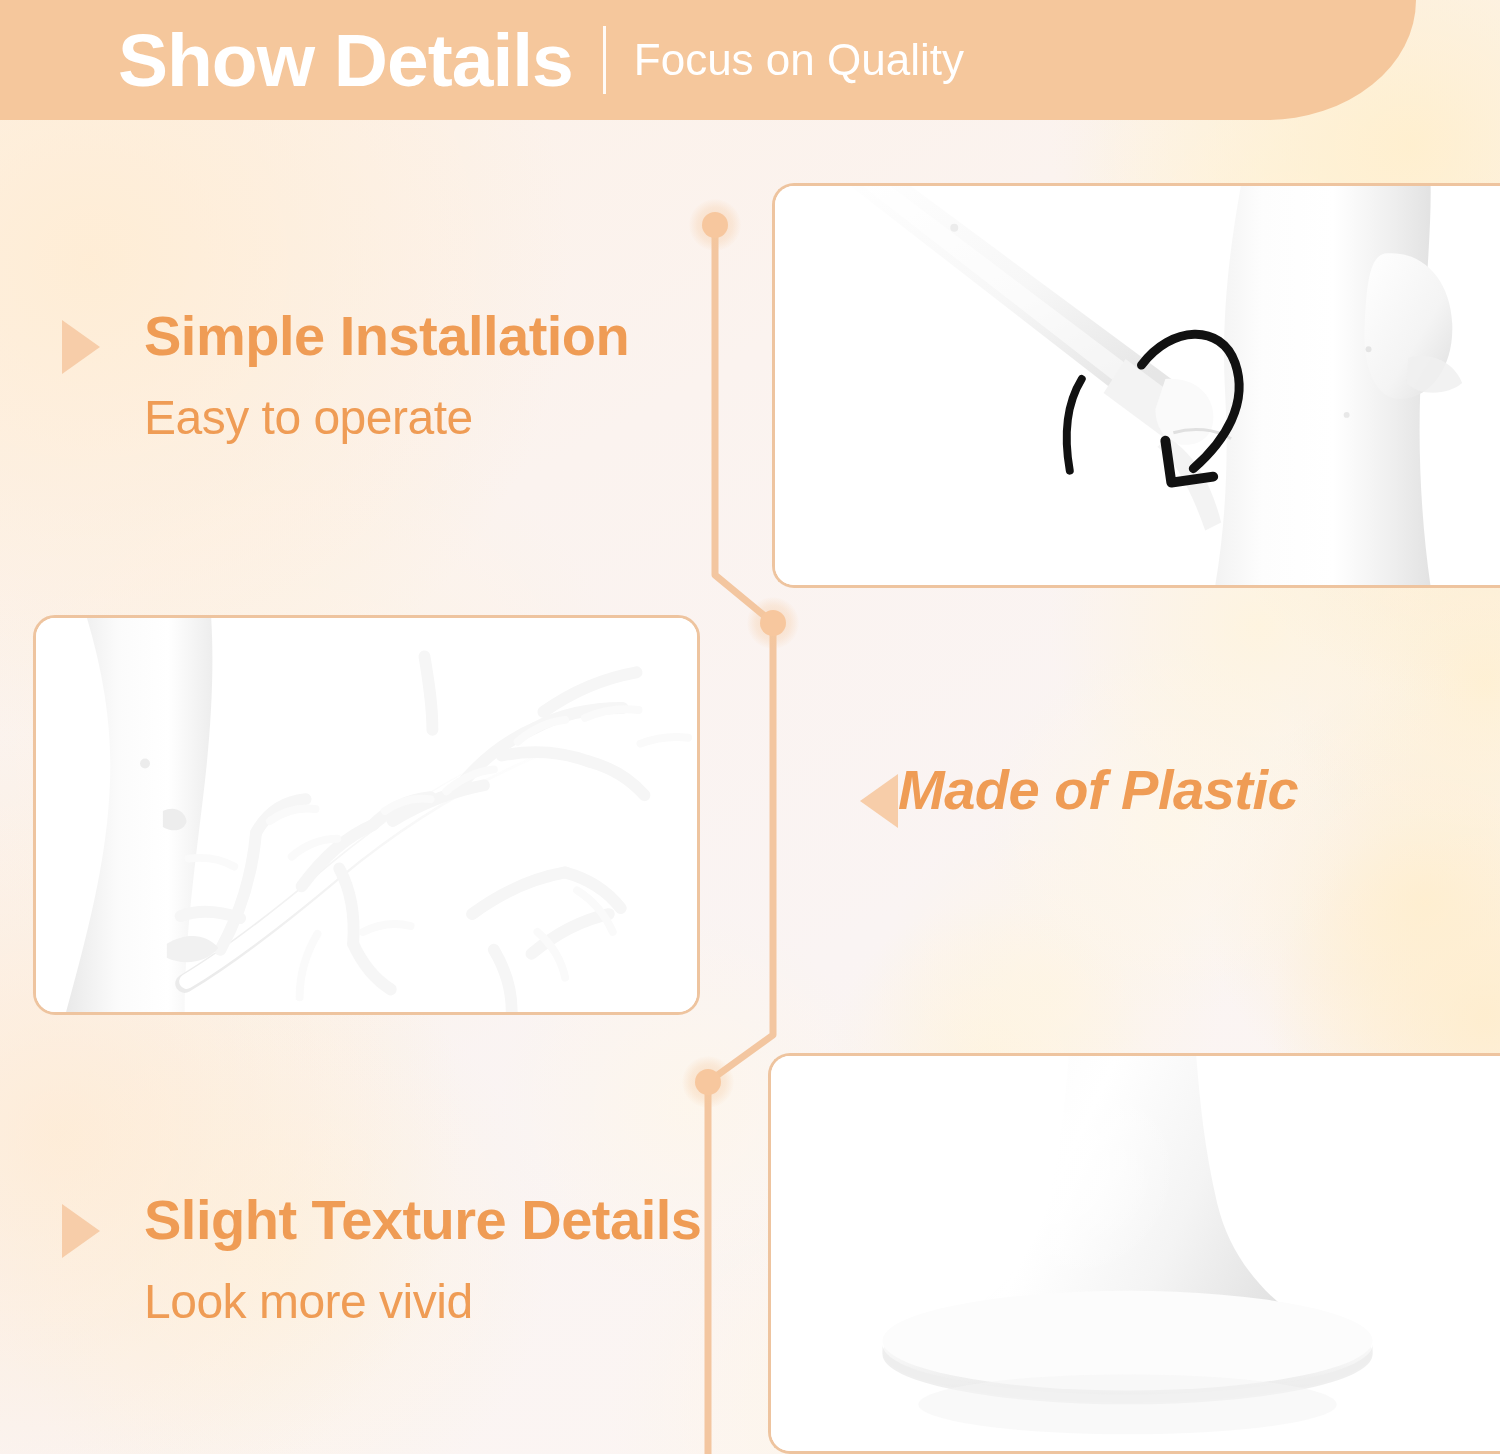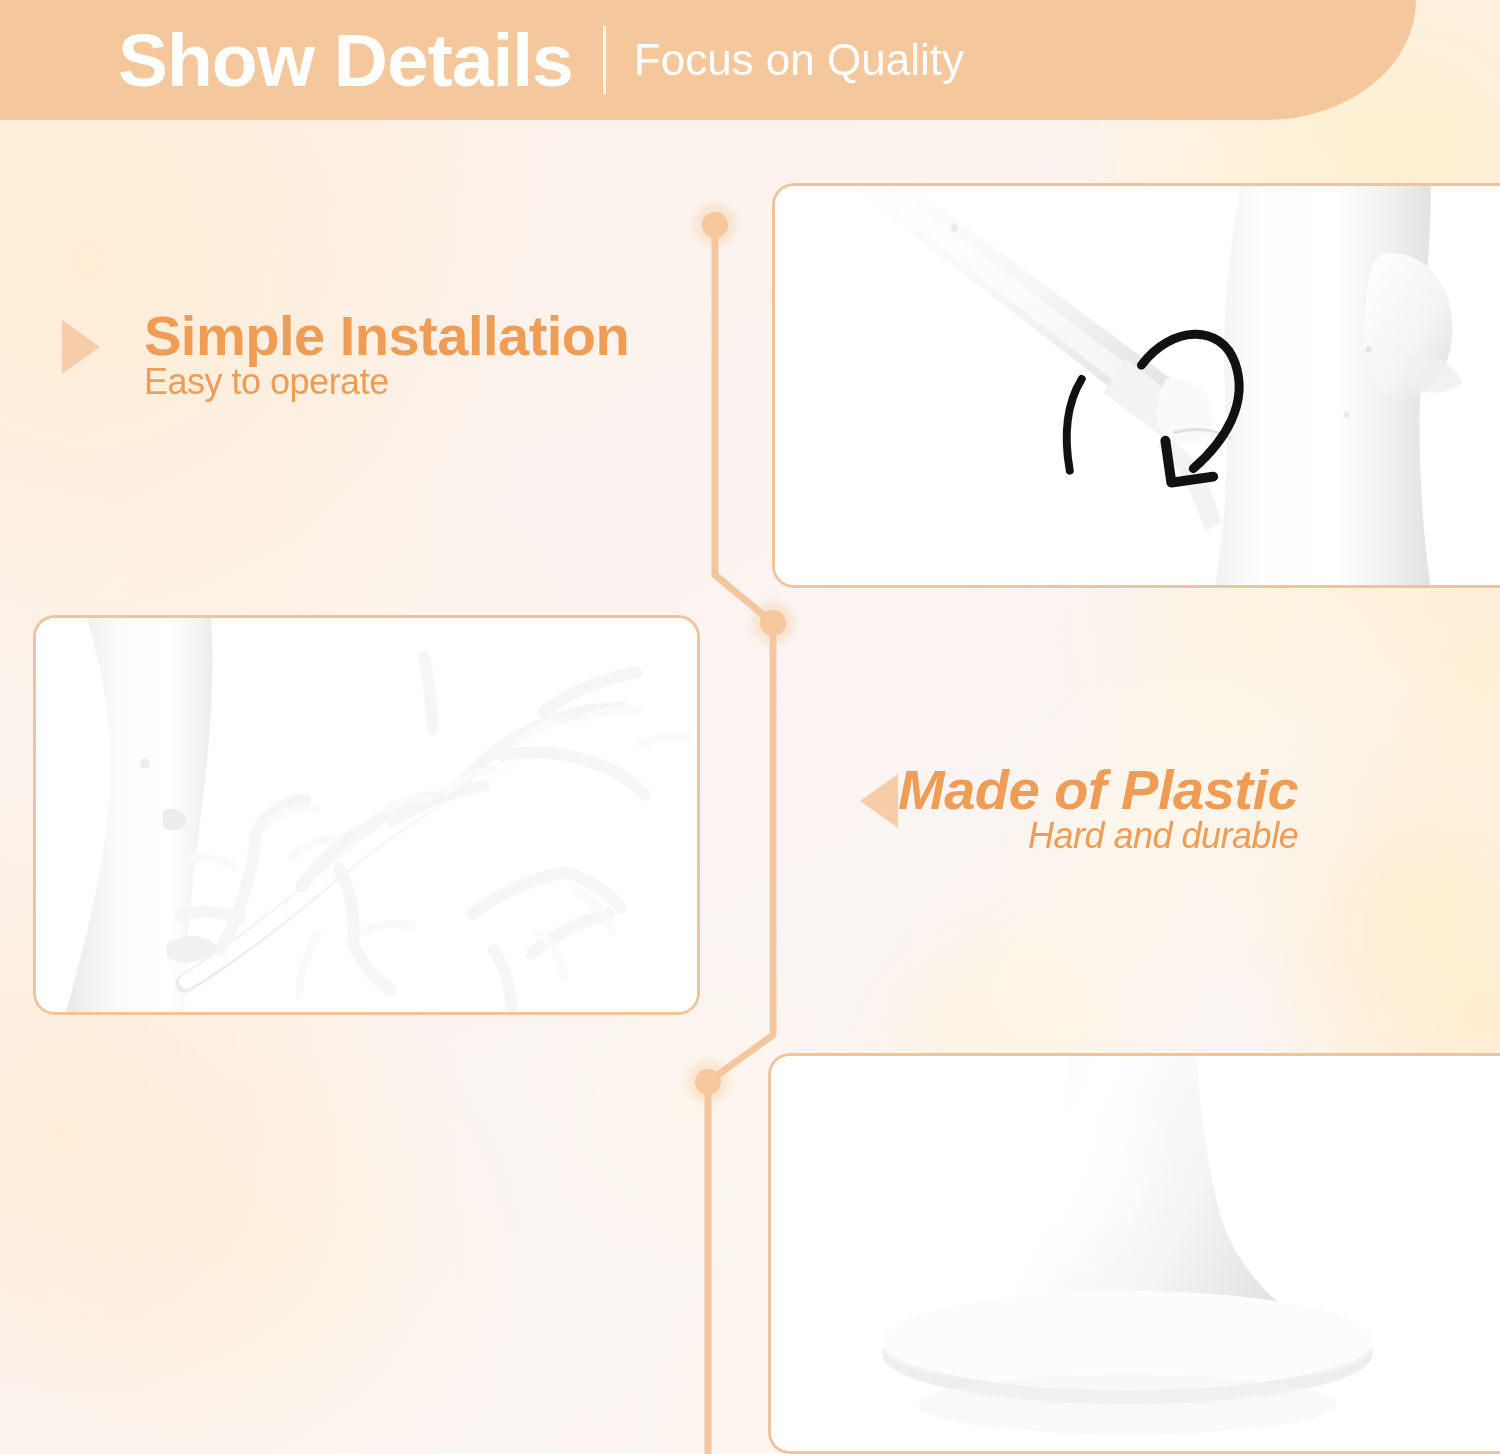--- a/index.html
+++ b/index.html
@@ -110,22 +110,23 @@
     margin-top:12px;
   }
   .feature .tri.right { border-left:38px solid #f7cda9; }
   .feature .tri.left  { border-right:38px solid #f7cda9; }
   .feature .lines { display:flex; flex-direction:column; }
   .feature .l1 {
     color:#ef9c55; font-size:56px; font-weight:bold;
     line-height:1.0; letter-spacing:-.5px; white-space:nowrap;
   }
   .feature .l2 {
-    color:#ef9c55; font-size:36px; font-weight:normal;
+    color:#ef9c55; font-size:48px; font-weight:normal;
     line-height:1.0; letter-spacing:-.5px; white-space:nowrap;
+    margin-top:30px;
   }
   .feature.f-right .lines { align-items:flex-start; margin-left:44px; }
   .feature.f-left  .lines { align-items:flex-end;   margin-right:44px;font-style:italic; }
 
   #feat-install { left:62px;  top:308px; }
   #feat-plastic { left:860px; top:762px; }
   #feat-texture { left:62px;  top:1192px; }
 </style>
 </head>
 <body>
@@ -319,18 +320,24 @@
     <div class="lines">
       <div class="l1">Simple Installation</div>
       <div class="l2">Easy to operate</div>
     </div>
   </div>
 
   <div class="feature f-left" id="feat-plastic">
     <div class="tri left"></div>
     <div class="lines">
       <div class="l1">Made of Plastic</div>
-      <div class="l2">Hard and durable</div>
-    </div>
-  </div>
-
+    </div>
+  </div>
+
+  <div class="feature f-right" id="feat-texture">
+    <div class="tri right"></div>
+    <div class="lines">
+      <div class="l1">Slight Texture Details</div>
+      <div class="l2">Look more vivid</div>
+    </div>
+  </div>
 
 </div>
 
 </body></html>

